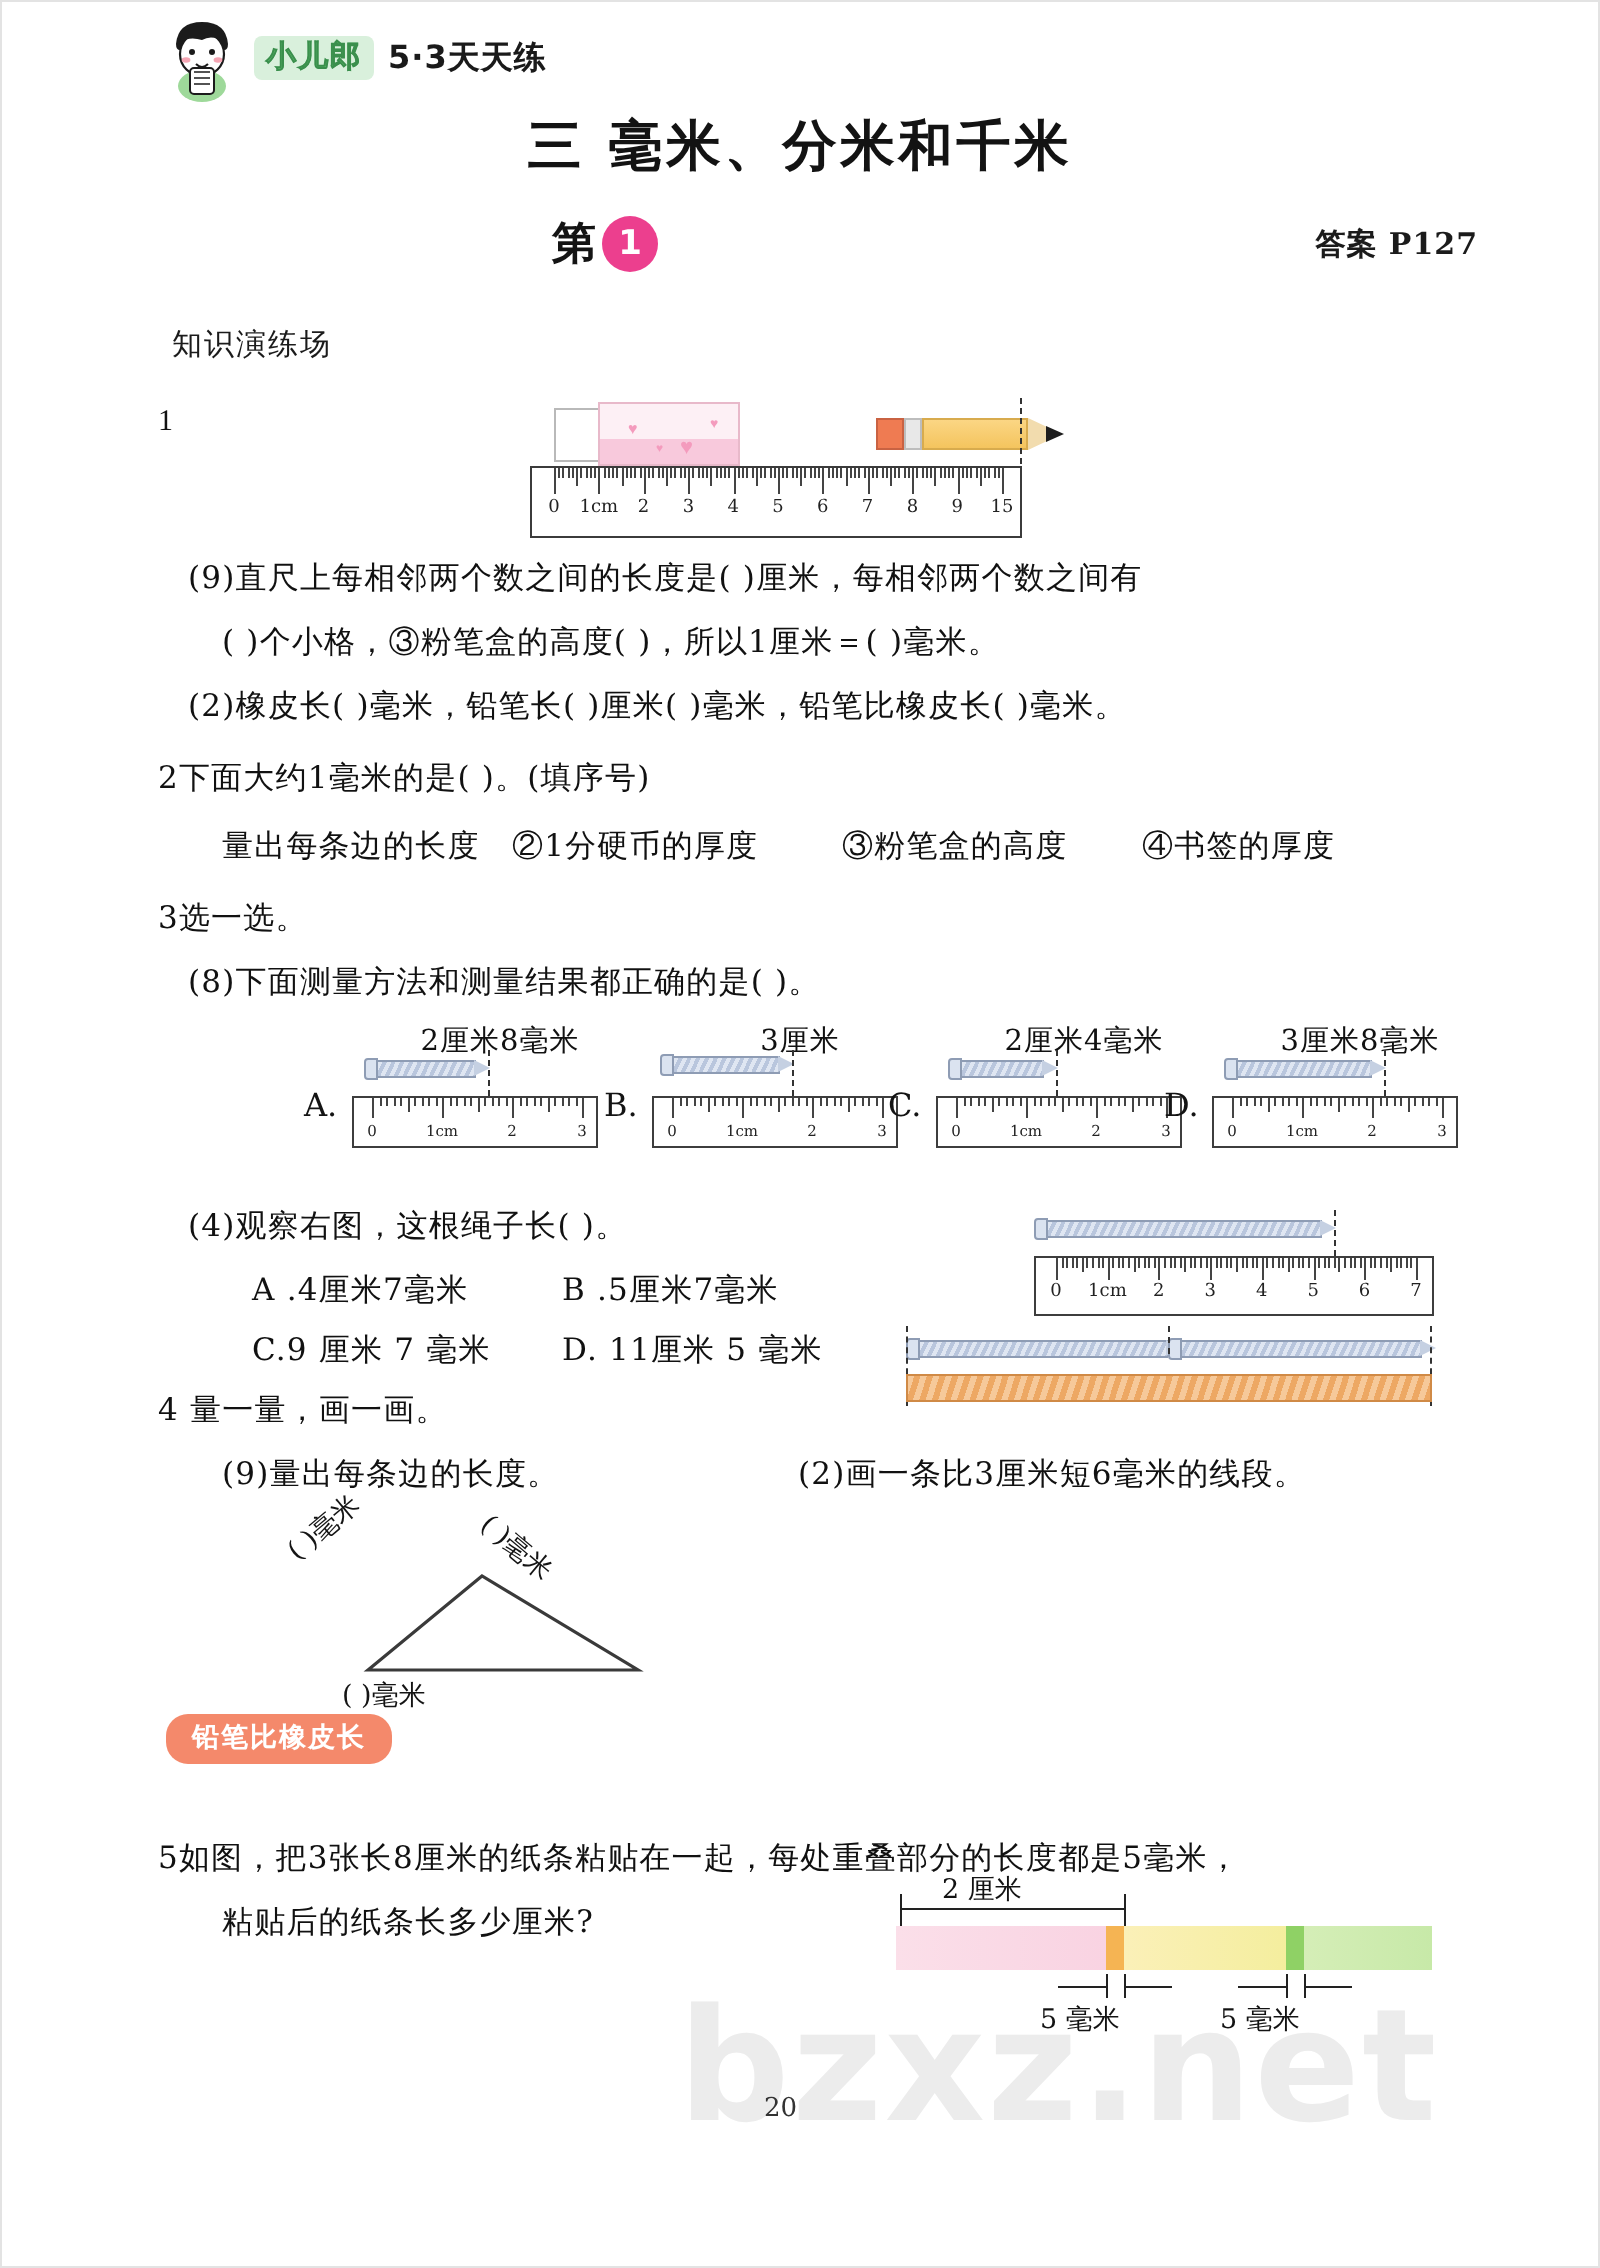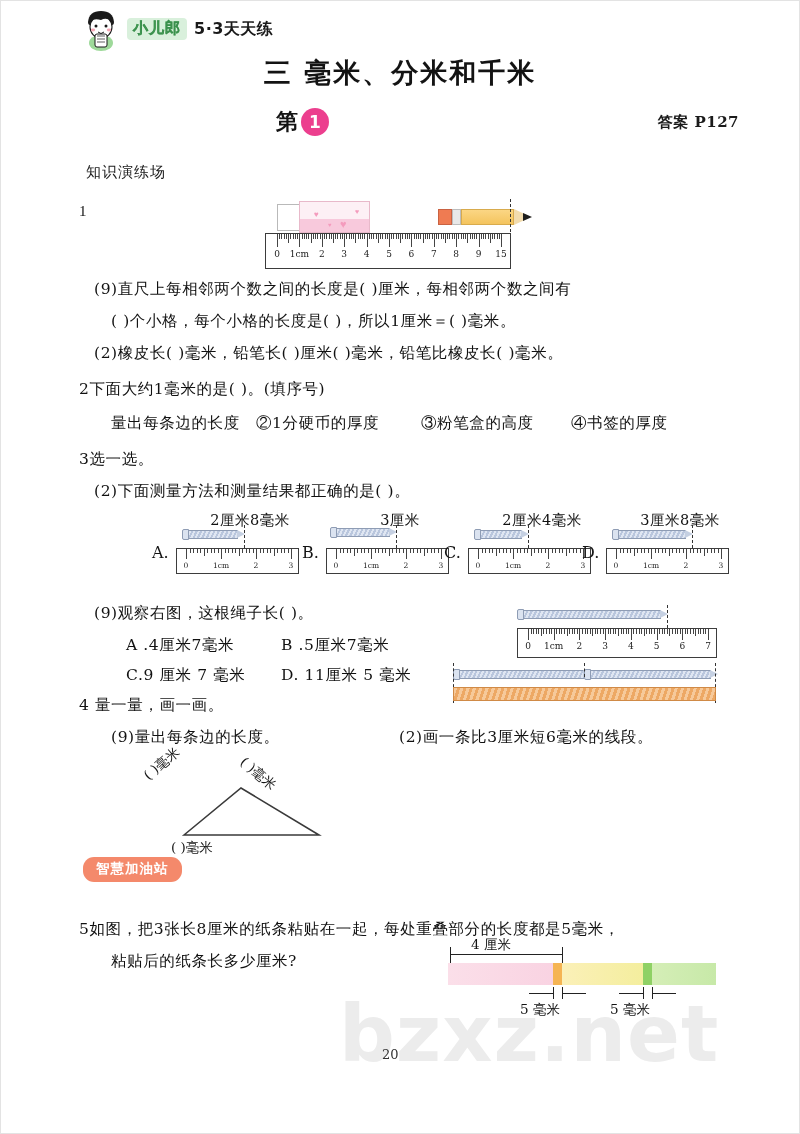--- a/index.html
+++ b/index.html
@@ -299,31 +299,31 @@
           <div class="rlab" style="left: 123px; top: 15px;">5</div>
           <div class="rlab" style="left: 145.4px; top: 15px;">6</div>
           <div class="rlab" style="left: 167.8px; top: 15px;">7</div>
           <div class="rlab" style="left: 190.2px; top: 15px;">8</div>
           <div class="rlab" style="left: 212.6px; top: 15px;">9</div>
           <div class="rlab" style="left: 235px; top: 15px;">15</div>
         </div>
     </div>
 
     <div class="q" style="left:93px;top:278px;">(9)直尺上每相邻两个数之间的长度是(            )厘米，每相邻两个数之间有</div>
-    <div class="q" style="left:110px;top:310px;">(        )个小格，每个小格的长度是(             )，所以1厘米＝(        )毫米。</div>
+    <div class="q" style="left:110px;top:310px;">(        )个小格，③粉笔盒的高度(             )，所以1厘米＝(        )毫米。</div>
     <div class="q" style="left:93px;top:342px;">(2)橡皮长(        )毫米，铅笔长(      )厘米(        )毫米，铅笔比橡皮长(        )毫米。</div>
 
     <div class="q" style="left:78px;top:378px;">2下面大约1毫米的是(                )。(填序号)</div>
     <div class="q" style="left:110px;top:412px;">量出每条边的长度</div>
     <div class="q" style="left:255px;top:412px;">②1分硬币的厚度</div>
     <div class="q" style="left:420px;top:412px;">③粉笔盒的高度</div>
     <div class="q" style="left:570px;top:412px;">④书签的厚度</div>
 
     <div class="q" style="left:78px;top:448px;">3选一选。</div>
-    <div class="q" style="left:93px;top:480px;">(2)下面测量方法和测量结果都正确的是(        )。</div>
+    <div class="q" style="left:93px;top:480px;">(8)下面测量方法和测量结果都正确的是(        )。</div>
 
     <div id="opt-a" class="opt" style="left:175px;top:512px;">
         <div class="opt-letter">A.</div>
         <div class="opt-cap">2厘米8毫米</div>
         <div class="screw" style="left: 6px; top: 16px; width: 62px;">
           <div class="head"></div>
           <div class="shaft"></div>
           <div class="point"></div>
         </div>
         <div class="dash" style="left: 68px; top: 12px; height: 28px;"></div>
@@ -516,21 +516,21 @@
           </div>
           <div>
             <div class="mini-lab" style="left: 9px; top: 12px;">0</div>
             <div class="mini-lab" style="left: 44px; top: 12px;">1cm</div>
             <div class="mini-lab" style="left: 79px; top: 12px;">2</div>
             <div class="mini-lab" style="left: 114px; top: 12px;">3</div>
           </div>
         </div>
       </div>
 
-    <div class="q" style="left:93px;top:602px;">(9)观察右图，这根绳子长(        )。</div>
+    <div class="q" style="left:93px;top:602px;">(4)观察右图，这根绳子长(        )。</div>
     <div class="q" style="left:125px;top:634px;">A .4厘米7毫米</div>
     <div class="q" style="left:280px;top:634px;">B .5厘米7毫米</div>
     <div class="q" style="left:125px;top:664px;">C.9  厘米 7 毫米</div>
     <div class="q" style="left:280px;top:664px;">D. 11厘米 5 毫米</div>
 
     <div class="screw" style="left:516px;top:608px;width:150px;">
       <div class="head"></div>
         <div class="shaft"></div>
         <div class="point"></div>
     </div>
@@ -643,37 +643,37 @@
 
     <div class="tri">
       <svg width="180" height="88" viewBox="0 0 180 88">
         <polygon points="35,74 92,27 170,74" fill="none" stroke="#3a3a3a" stroke-width="1.6"></polygon>
       </svg>
       <div class="tri-lab" style="left:-8px;top:-6px;transform:rotate(-40deg);">(        )毫米</div>
       <div class="tri-lab" style="left:88px;top:4px;transform:rotate(40deg);">(        )毫米</div>
       <div class="tri-lab" style="left:22px;top:78px;">(         )毫米</div>
     </div>
 
-    <div class="badge">智慧加油站</div>
+    <div class="badge">铅笔比橡皮长</div>
 
     <div class="q" style="left:78px;top:918px;">5如图，把3张长8厘米的纸条粘贴在一起，每处重叠部分的长度都是5毫米，</div>
     <div class="q" style="left:110px;top:950px;">粘贴后的纸条长多少厘米?</div>
 
     <div class="strips">
       <div class="strip s-pink"></div>
       <div class="strip s-ov1"></div>
       <div class="strip s-yellow"></div>
       <div class="strip s-ov2"></div>
       <div class="strip s-green"></div>
     </div>
 
     <div class="tickmark" style="left:449px;top:946px;height:16px;"></div>
     <div class="tickmark" style="left:561px;top:946px;height:16px;"></div>
     <div class="arrowline" style="left:449px;top:953px;width:112px;"></div>
-    <div class="meas" style="left:470px;top:935px;">4 厘米</div>
+    <div class="meas" style="left:470px;top:935px;">2 厘米</div>
 
     <div class="tickmark" style="left:552px;top:986px;height:12px;"></div>
     <div class="tickmark" style="left:561px;top:986px;height:12px;"></div>
     <div class="arrowline" style="left:528px;top:992px;width:24px;"></div>
     <div class="arrowline" style="left:561px;top:992px;width:24px;"></div>
     <div class="meas" style="left:519px;top:1000px;">5 毫米</div>
 
     <div class="tickmark" style="left:642px;top:986px;height:12px;"></div>
     <div class="tickmark" style="left:651px;top:986px;height:12px;"></div>
     <div class="arrowline" style="left:618px;top:992px;width:24px;"></div>

